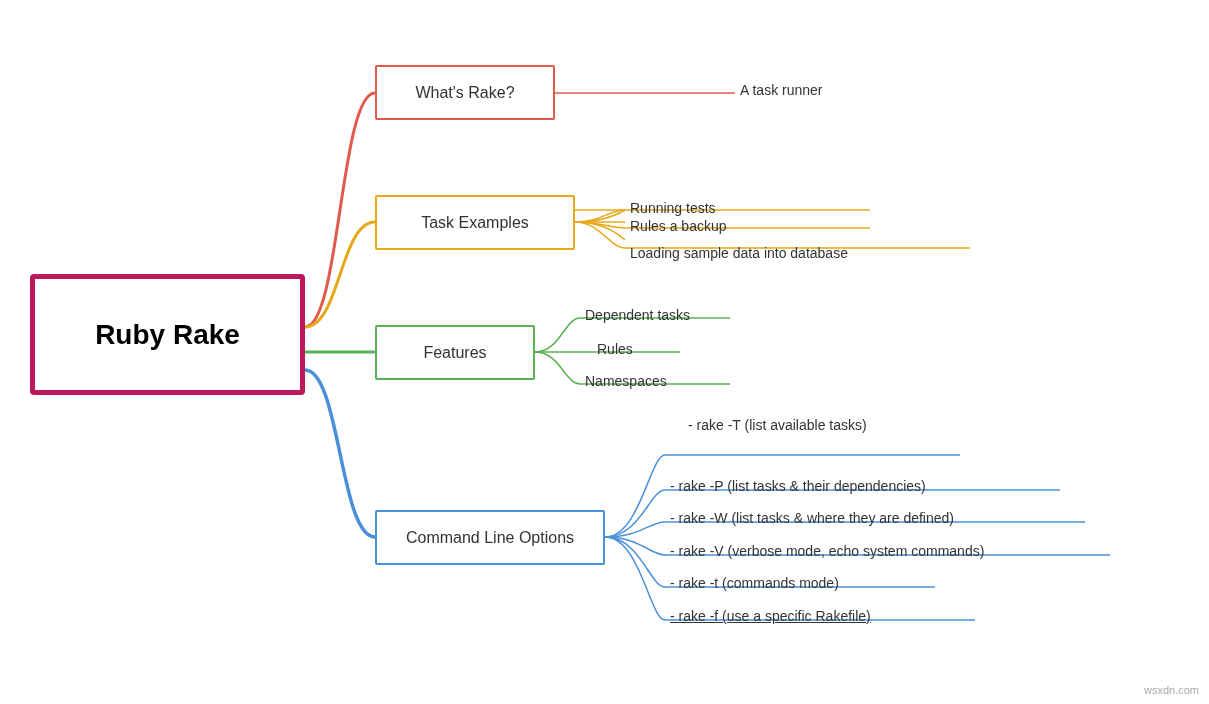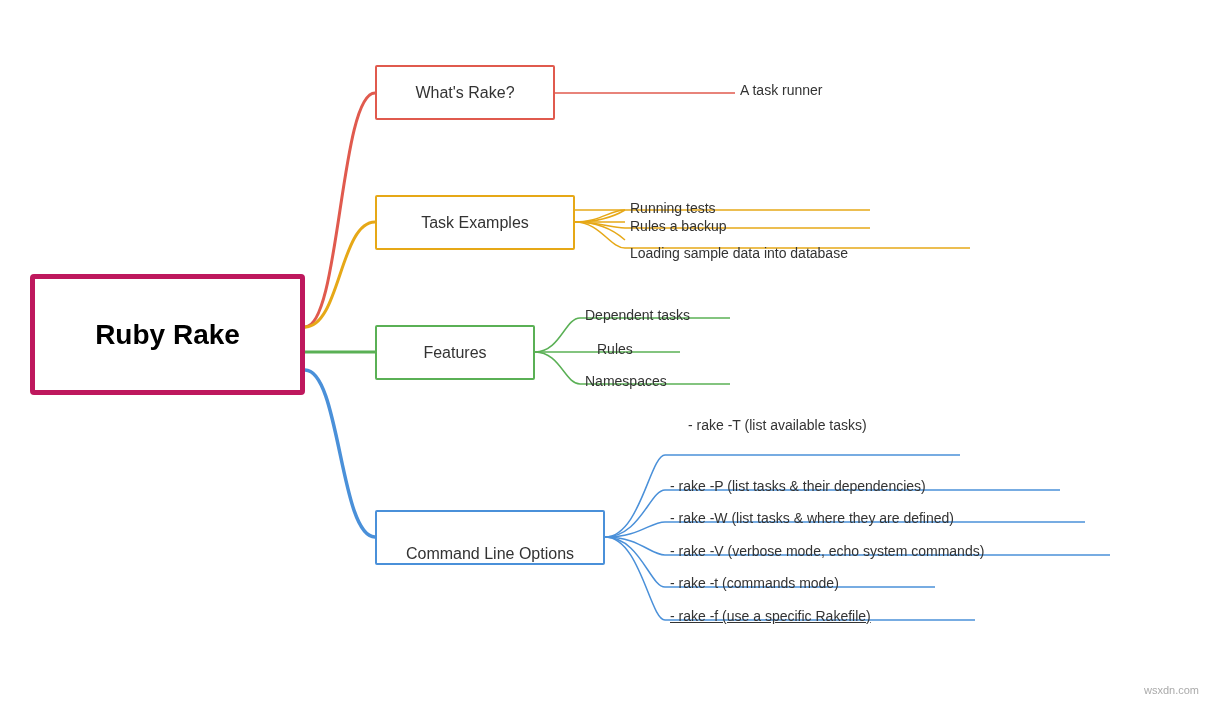--- a/index.html
+++ b/index.html
@@ -69,21 +69,20 @@
       color: #333;
     }
 
     .node-cli {
       left: 375px;
       top: 510px;
       width: 230px;
       height: 55px;
       border-color: #4a90d9;
       color: #333;
-      align-items: flex-end;
     }
 
     .leaf-label {
       position: absolute;
       font-size: 14px;
       color: #333;
       white-space: nowrap;
     }
 
     

